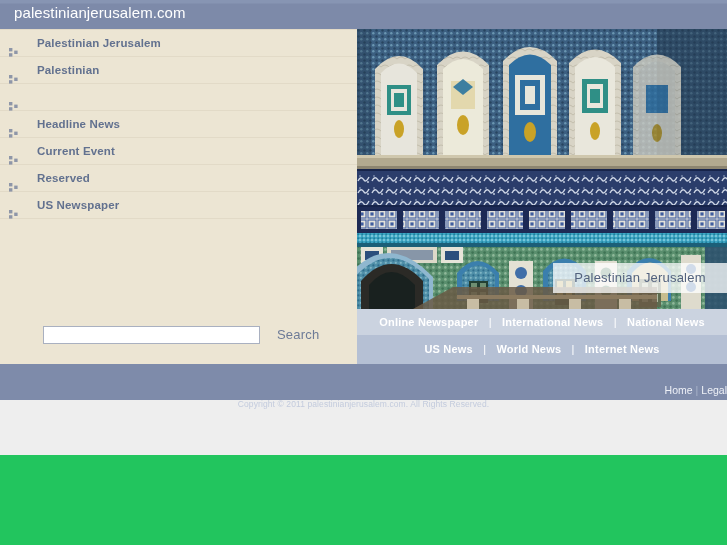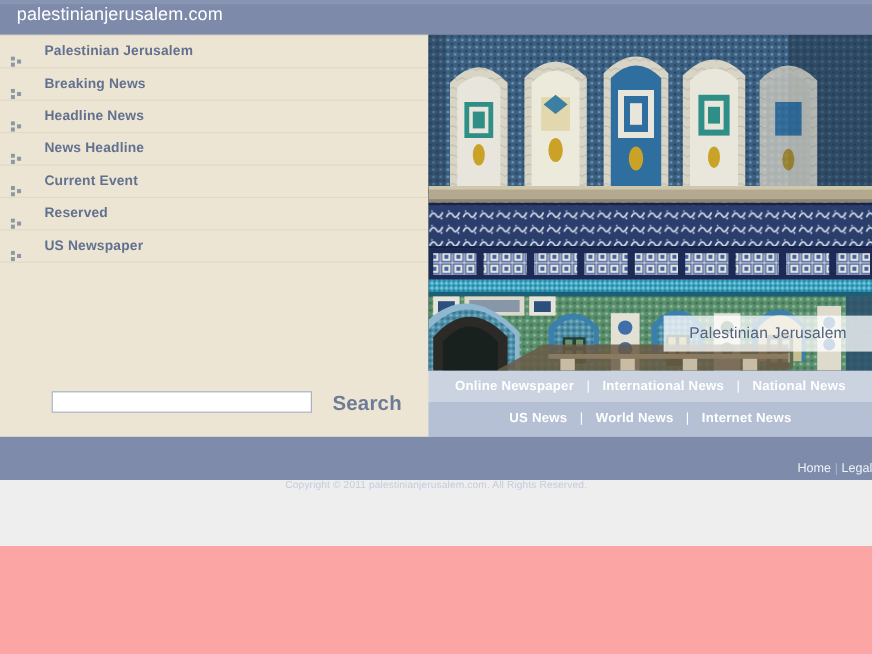--- a/index.html
+++ b/index.html
@@ -13,21 +13,21 @@
     background: #ffffff;
     font-family: "Liberation Sans", sans-serif;
     overflow: hidden;
   }
 
   
   #page {
     position: relative;
     width: 727px;
     height: 545px;
-    background: #fca5a5;
+    background: #22c55e;
   }
 
   
   #page-bg {
     position: absolute;
     left: 0;
     top: 0;
     width: 727px;
     height: 455px;
     background: #eeeeee;
@@ -132,22 +132,22 @@
     font-family: "Liberation Sans", sans-serif;
     font-size: 11px;
     color: #3a3a3a;
     padding: 1px 3px;
     outline: none;
   }
   #search-button {
     position: absolute;
     left: 277px;
     top: 9px;
-    font-size: 17px;
-    font-weight: bold;
+    font-size: 13px;
+    font-weight: normal;
     color: #6d7b97;
     letter-spacing: 0.2px;
     background: none;
     border: 0;
     padding: 0;
     cursor: pointer;
     font-family: "Liberation Sans", sans-serif;
   }
 
   
@@ -282,41 +282,40 @@
           <a class="kw-label" href="#">Palestinian Jerusalem</a>
         </li>
         <li>
           <span class="kw-icon">
             <svg width="9" height="9" viewBox="0 0 9 9">
               <rect x="0" y="0" width="3.4" height="3.4" fill="#8e96a8"></rect>
               <rect x="0" y="5.2" width="3.4" height="3.4" fill="#8e96a8"></rect>
               <rect x="5.2" y="2.6" width="3.4" height="3.4" fill="#8e96a8"></rect>
             </svg>
           </span>
-          <a class="kw-label" href="#">Breaking News</a>
+          <a class="kw-label" href="#">Palestinian</a>
+        </li>
+        <li>
+          <span class="kw-icon">
+            <svg width="9" height="9" viewBox="0 0 9 9">
+              <rect x="0" y="0" width="3.4" height="3.4" fill="#8e96a8"></rect>
+              <rect x="0" y="5.2" width="3.4" height="3.4" fill="#8e96a8"></rect>
+              <rect x="5.2" y="2.6" width="3.4" height="3.4" fill="#8e96a8"></rect>
+            </svg>
+          </span>
         </li>
         <li>
           <span class="kw-icon">
             <svg width="9" height="9" viewBox="0 0 9 9">
               <rect x="0" y="0" width="3.4" height="3.4" fill="#8e96a8"></rect>
               <rect x="0" y="5.2" width="3.4" height="3.4" fill="#8e96a8"></rect>
               <rect x="5.2" y="2.6" width="3.4" height="3.4" fill="#8e96a8"></rect>
             </svg>
           </span>
           <a class="kw-label" href="#">Headline News</a>
-        </li>
-        <li>
-          <span class="kw-icon">
-            <svg width="9" height="9" viewBox="0 0 9 9">
-              <rect x="0" y="0" width="3.4" height="3.4" fill="#8e96a8"></rect>
-              <rect x="0" y="5.2" width="3.4" height="3.4" fill="#8e96a8"></rect>
-              <rect x="5.2" y="2.6" width="3.4" height="3.4" fill="#8e96a8"></rect>
-            </svg>
-          </span>
-          <a class="kw-label" href="#">News Headline</a>
         </li>
         <li>
           <span class="kw-icon">
             <svg width="9" height="9" viewBox="0 0 9 9">
               <rect x="0" y="0" width="3.4" height="3.4" fill="#8e96a8"></rect>
               <rect x="0" y="5.2" width="3.4" height="3.4" fill="#8e96a8"></rect>
               <rect x="5.2" y="2.6" width="3.4" height="3.4" fill="#8e96a8"></rect>
             </svg>
           </span>
           <a class="kw-label" href="#">Current Event</a>

